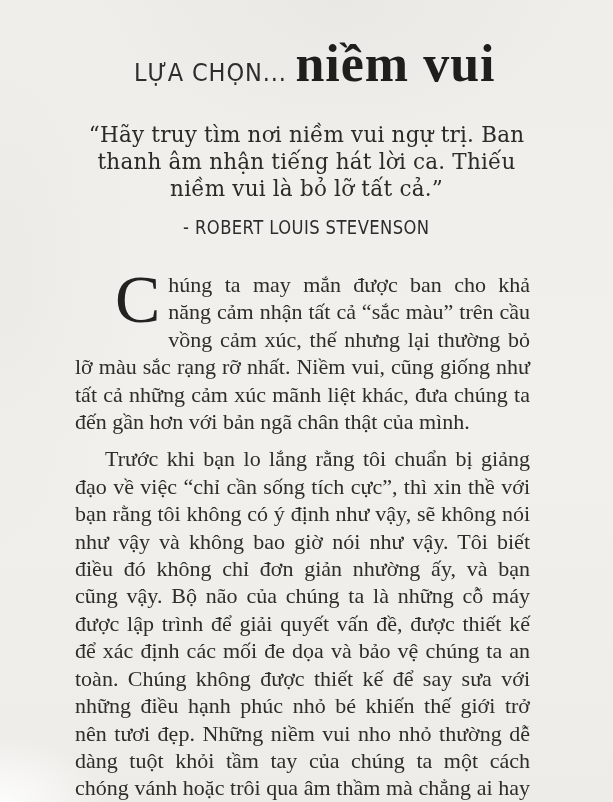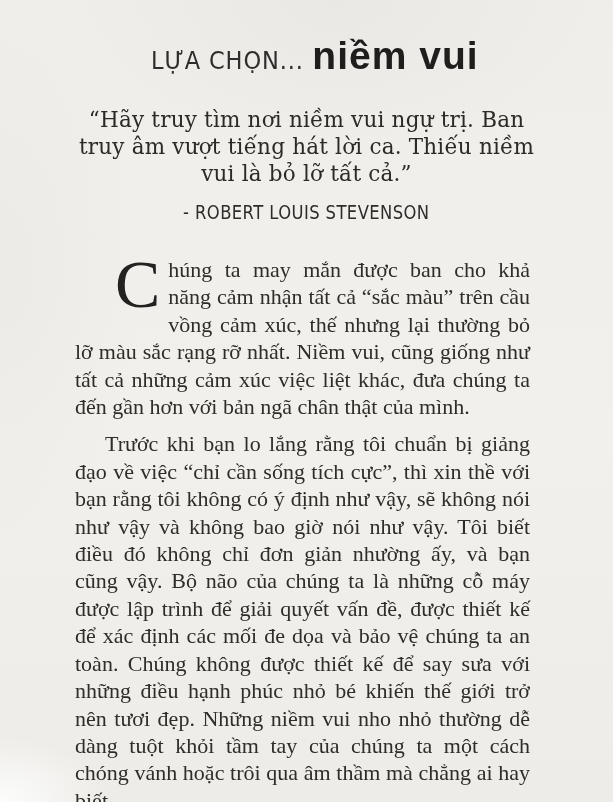--- a/index.html
+++ b/index.html
@@ -34,23 +34,23 @@
     font-family: "DejaVu Sans", "Liberation Sans", sans-serif;
     font-weight: 400;
     font-size: 25px;
     letter-spacing: 1px;
     color: #2e2d2b;
     transform: scaleX(0.9);
     transform-origin: 100% 50%;
     vertical-align: baseline;
   }
   .title-emphasis {
-    font-family: Liberation Sans, sans-serif;
+    font-family: Liberation Serif, serif;
     font-weight: 700;
-    font-size: 39px;
+    font-size: 52px;
     letter-spacing: 1px;
     color: #1f1e1c;
     vertical-align: baseline;
   }
 
   
   .quote {
     margin: 28px auto 0;
     max-width: 468px;
     text-align: center;
@@ -107,22 +107,22 @@
 <body>
 
 <div class="page">
 
   <h1 class="header" style="margin:0; font-weight:normal;">
     <span class="title-prefix">LỰA CHỌN...</span>
     <span class="title-emphasis">niềm vui</span>
   </h1>
 
   <blockquote class="quote" style="padding:0;">
-    <p class="quote-text">“Hãy truy tìm nơi niềm vui ngự trị. Ban truy âm vượt tiếng hát lời ca. Thiếu niềm vui là bỏ lỡ tất cả.”</p>
+    <p class="quote-text">“Hãy truy tìm nơi niềm vui ngự trị. Ban thanh âm nhận tiếng hát lời ca. Thiếu niềm vui là bỏ lỡ tất cả.”</p>
     <p class="quote-attr"><span class="condense">- ROBERT LOUIS STEVENSON</span></p>
   </blockquote>
 
   <div class="body-text">
-    <p class="para-first"><span class="drop-cap">C</span><span>húng ta may mắn được ban cho khả năng cảm nhận tất cả “sắc màu” trên cầu vồng cảm xúc, thế nhưng lại thường bỏ lỡ màu sắc rạng rỡ nhất. Niềm vui, cũng giống như tất cả những cảm xúc việc liệt khác, đưa chúng ta đến gần hơn với bản ngã chân thật của mình.</span></p>
+    <p class="para-first"><span class="drop-cap">C</span><span>húng ta may mắn được ban cho khả năng cảm nhận tất cả “sắc màu” trên cầu vồng cảm xúc, thế nhưng lại thường bỏ lỡ màu sắc rạng rỡ nhất. Niềm vui, cũng giống như tất cả những cảm xúc mãnh liệt khác, đưa chúng ta đến gần hơn với bản ngã chân thật của mình.</span></p>
     <p class="para-indent">Trước khi bạn lo lắng rằng tôi chuẩn bị giảng đạo về việc “chỉ cần sống tích cực”, thì xin thề với bạn rằng tôi không có ý định như vậy, sẽ không nói như vậy và không bao giờ nói như vậy. Tôi biết điều đó không chỉ đơn giản nhường ấy, và bạn cũng vậy. Bộ não của chúng ta là những cỗ máy được lập trình để giải quyết vấn đề, được thiết kế để xác định các mối đe dọa và bảo vệ chúng ta an toàn. Chúng không được thiết kế để say sưa với những điều hạnh phúc nhỏ bé khiến thế giới trở nên tươi đẹp. Những niềm vui nho nhỏ thường dễ dàng tuột khỏi tầm tay của chúng ta một cách chóng vánh hoặc trôi qua âm thầm mà chẳng ai hay biết.</p>
   </div>
 
 </div>
 
 </body></html>

